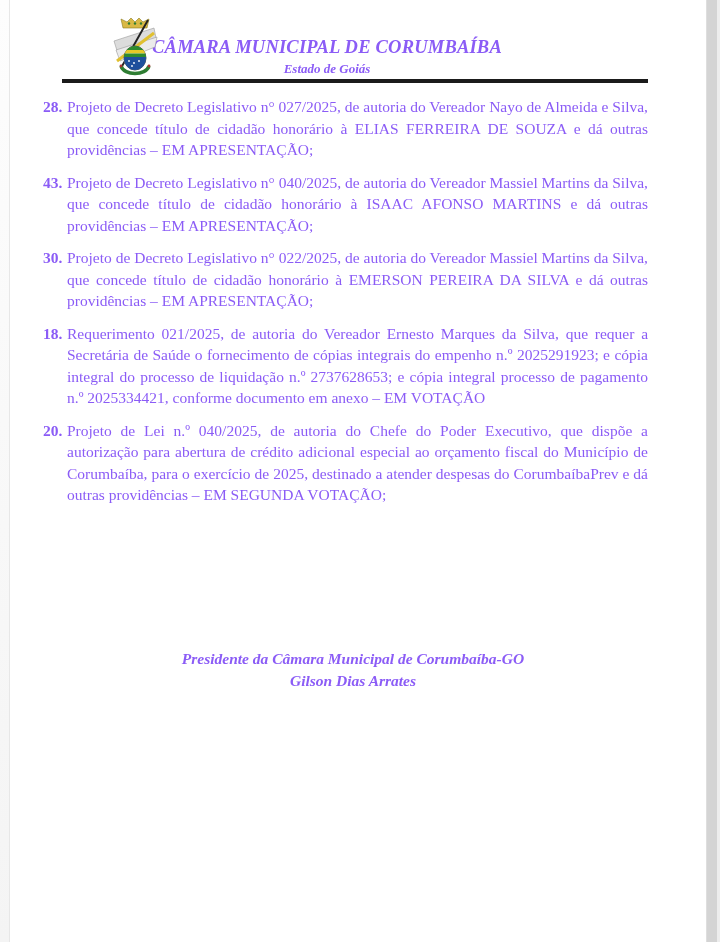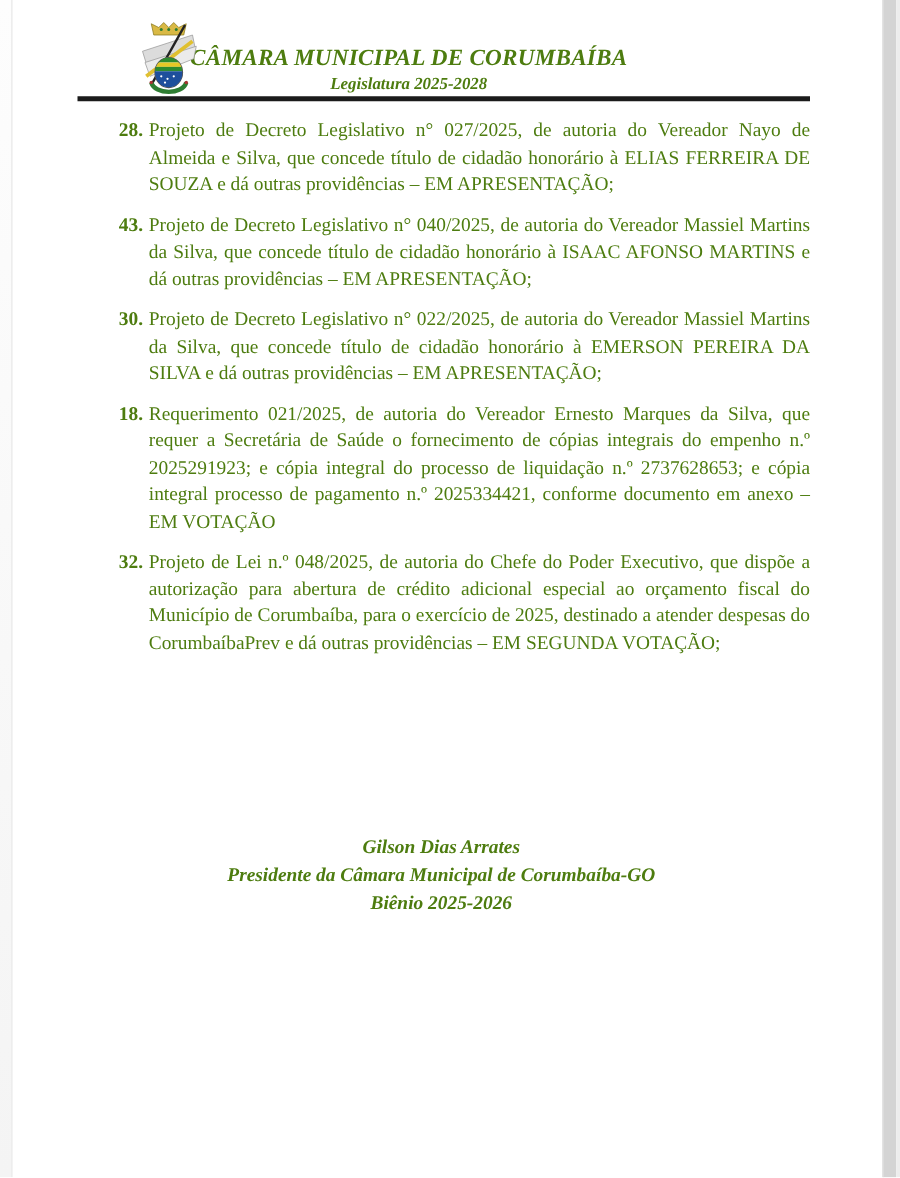--- a/index.html
+++ b/index.html
@@ -1,20 +1,20 @@
 <!DOCTYPE html>
 <html lang="pt"><head>
 <meta charset="utf-8">
 <style>
   * { margin:0; padding:0; box-sizing:border-box; }
   html,body { background:#ffffff; }
   .viewport{
     position:relative; width:720px; height:942px; overflow:hidden;
     background:#ffffff; font-family:"Liberation Serif","DejaVu Serif",serif;
-    color:#4d7c0f;
+    color:#8b5cf6;
   }
   .gutter-left{
     position:absolute; left:0; top:0; width:10px; height:100%;
     background:linear-gradient(#fdfdfd,#f4f4f4);
     border-right:1px solid #e7e7e7;
   }
   .scroll-edge{
     position:absolute; right:0; top:0; width:3px; height:100%; background:#ededed;
   }
   .scrollbar{
@@ -32,21 +32,21 @@
     font-weight:bold; font-style:italic;
   }
   .org-title{ font-size:18.5px; line-height:23px; letter-spacing:.2px; }
   .org-state{ font-size:13px;  line-height:15px; margin-top:2px; }
   .org-leg  { font-size:13.5px; line-height:15px; }
   .divider{
     margin:3px 47px 0 51px; height:2px;
     border-top:3px solid #1b1b1b; border-bottom:1px solid #1b1b1b;
   }
   
-  .agenda{ margin:13px 47px 0 84px; }
+  .agenda{ margin:13px 47px 0 32px; }
   .item{
     display:flex; font-size:15.5px; line-height:21.5px; margin-bottom:11px;
   }
   .item .num{ flex:none; width:24px; font-weight:bold; }
   .item .body{ flex:1; text-align:justify; }
   .item .body b{ font-weight:normal; }
   
   .signature{
     margin-top:142px; text-align:center;
     font-weight:bold; font-style:italic;
@@ -91,21 +91,21 @@
           <circle cx="24" cy="50" r="0.9" fill="#ffffff"></circle>
         </g>
 
         <path d="M13,50 C16,60 38,60 41,50" fill="none" stroke="#2e7d32" stroke-width="3.5"></path>
         <circle cx="13" cy="50" r="1.4" fill="#a83232"></circle>
         <circle cx="41" cy="50" r="1.4" fill="#a83232"></circle>
       </svg>
 
       <div class="header-text">
         <div class="org-title">CÂMARA MUNICIPAL DE CORUMBAÍBA</div>
-        <div class="org-leg">Legislatura 2025-2028</div>
+        <div class="org-state">Estado de Goiás</div>
       </div>
       <div class="divider"></div>
     </div>
 
     <div class="agenda">
 
       <div class="item">
         <span class="num">28.</span>
         <p class="body"><b>Projeto de Decreto Legislativo n° 027/2025, de autoria do Vereador Nayo de Almeida e Silva, </b><span>que concede título de cidadão honorário à </span><b>ELIAS FERREIRA DE SOUZA</b><span> e dá outras providências – EM APRESENTAÇÃO;</span></p>
       </div>
@@ -119,29 +119,28 @@
         <span class="num">30.</span>
         <p class="body"><b>Projeto de Decreto Legislativo n° 022/2025, de autoria do Vereador Massiel Martins da Silva, </b><span>que concede título de cidadão honorário à </span><b>EMERSON PEREIRA DA SILVA</b><span> e dá outras providências – EM APRESENTAÇÃO;</span></p>
       </div>
 
       <div class="item">
         <span class="num">18.</span>
         <p class="body"><b>Requerimento 021/2025, de autoria do Vereador Ernesto Marques da Silva, </b><span>que requer a Secretária de Saúde o fornecimento de cópias integrais do empenho n.º 2025291923; e cópia integral do processo de liquidação n.º 2737628653; e cópia integral processo de pagamento n.º 2025334421, conforme documento em anexo – EM VOTAÇÃO</span></p>
       </div>
 
       <div class="item">
-        <span class="num">32.</span>
-        <p class="body"><b>Projeto de Lei n.º 048/2025, de autoria do Chefe do Poder Executivo, </b><span>que dispõe a autorização para abertura de crédito adicional especial ao orçamento fiscal do Município de Corumbaíba, para o exercício de 2025, destinado a atender despesas do CorumbaíbaPrev e dá outras providências – EM SEGUNDA VOTAÇÃO;</span></p>
+        <span class="num">20.</span>
+        <p class="body"><b>Projeto de Lei n.º 040/2025, de autoria do Chefe do Poder Executivo, </b><span>que dispõe a autorização para abertura de crédito adicional especial ao orçamento fiscal do Município de Corumbaíba, para o exercício de 2025, destinado a atender despesas do CorumbaíbaPrev e dá outras providências – EM SEGUNDA VOTAÇÃO;</span></p>
       </div>
 
     </div>
 
     <div class="signature">
+      <div>Presidente da Câmara Municipal de Corumbaíba-GO</div>
       <div>Gilson Dias Arrates</div>
-      <div>Presidente da Câmara Municipal de Corumbaíba-GO</div>
-      <div>Biênio 2025-2026</div>
     </div>
 
   </div>
 
   <div class="scrollbar"></div>
   <div class="scroll-edge"></div>
 </div>
 
 </body></html>

